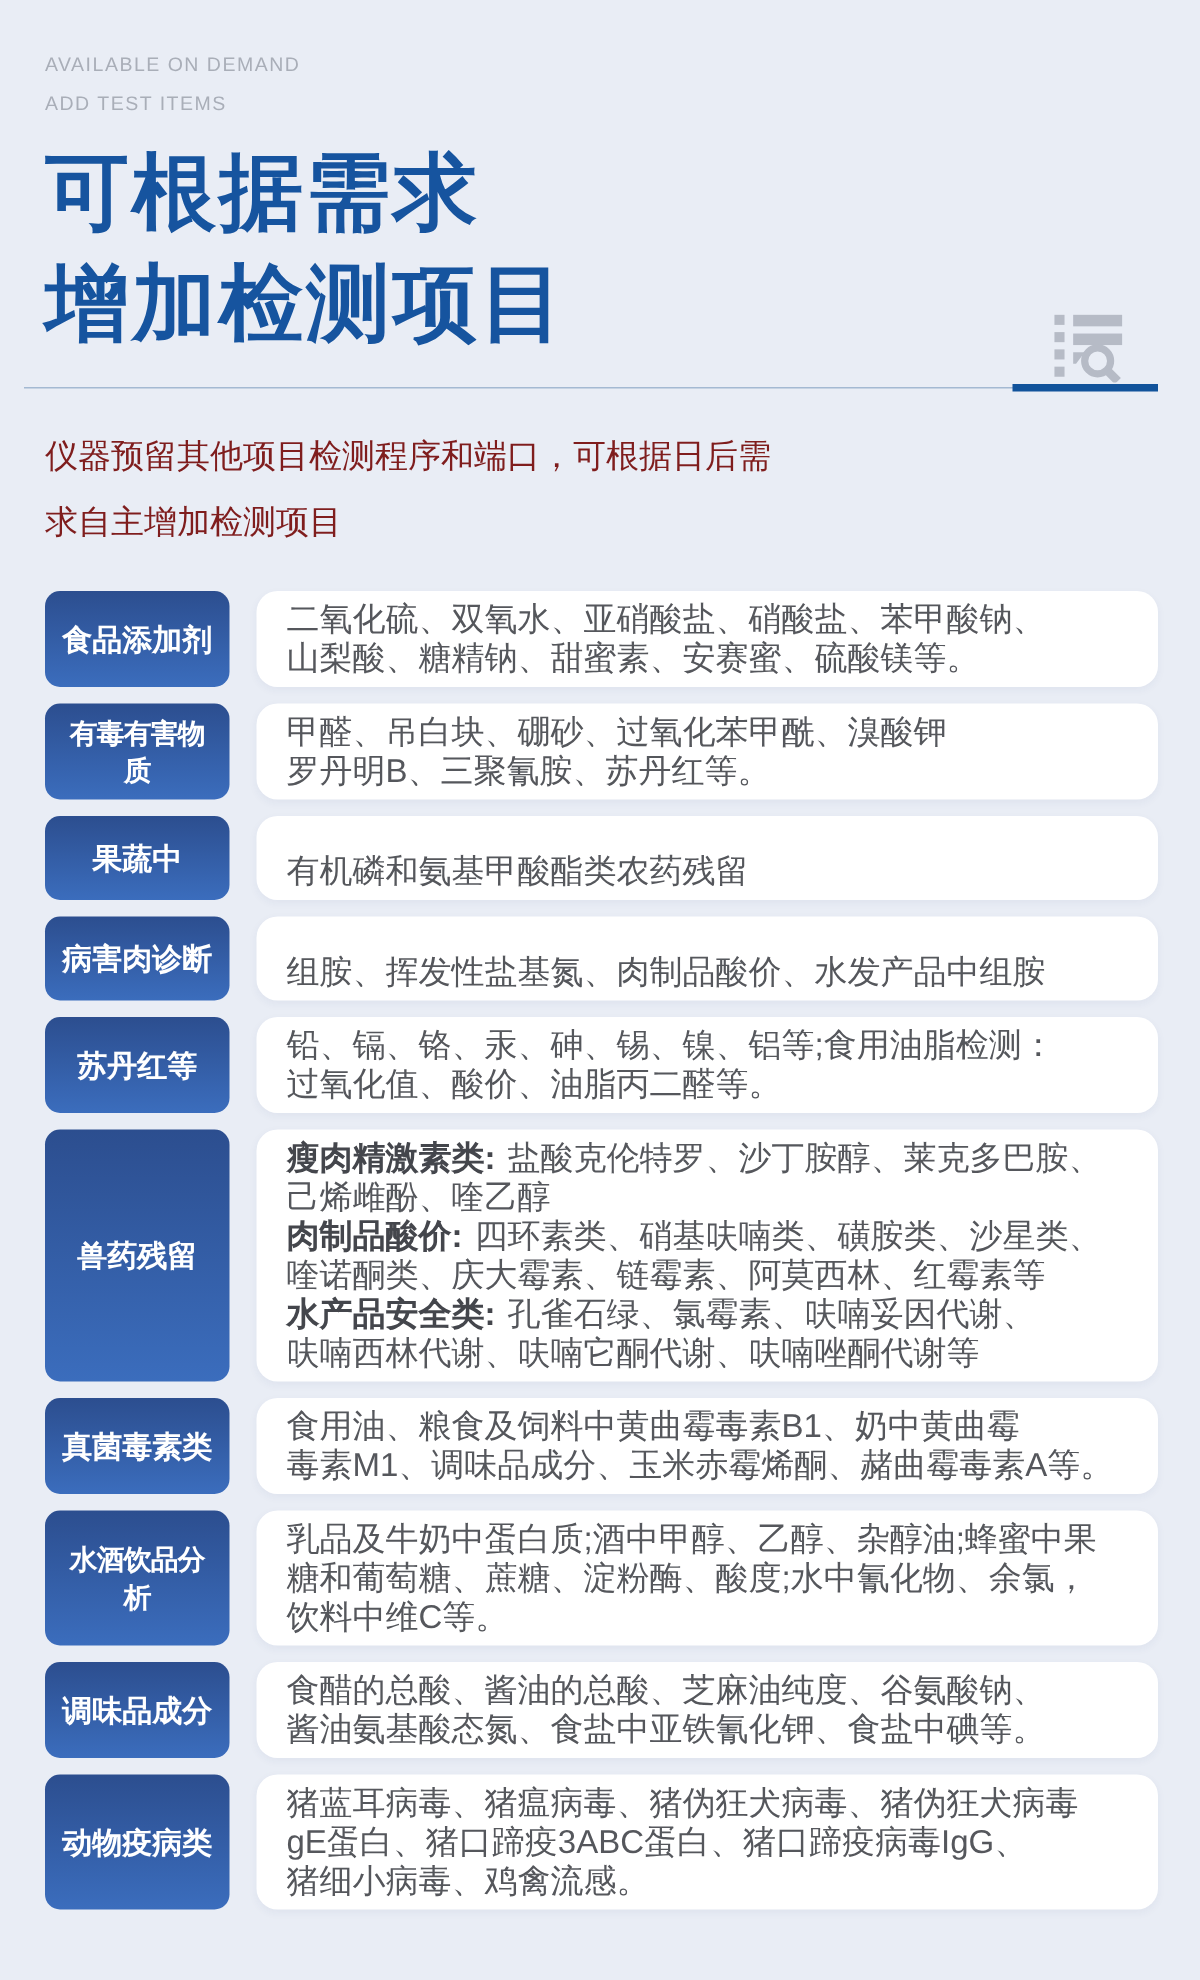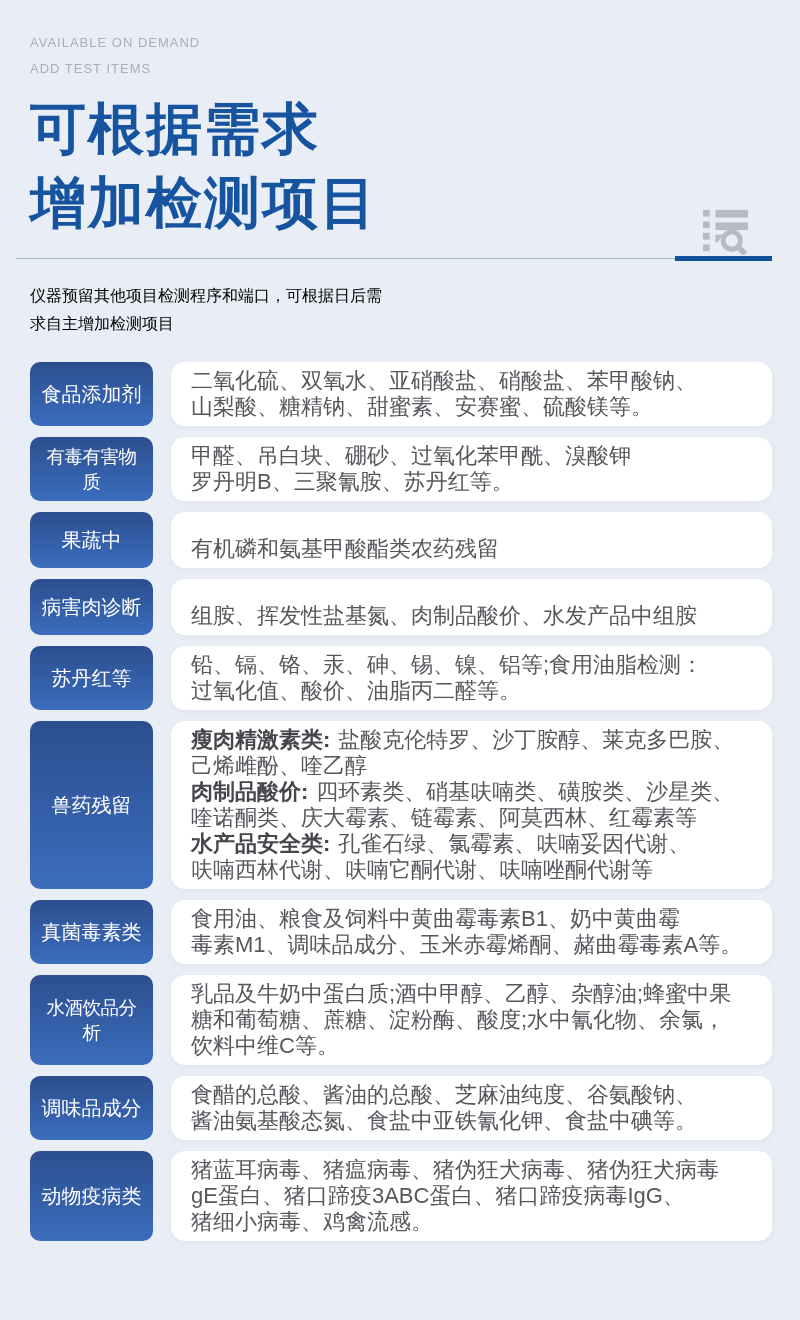--- a/index.html
+++ b/index.html
@@ -30,35 +30,35 @@
     position:relative;margin:16px 28px 0 16px;height:6px;
   }
   .divider .thin-line{
     position:absolute;left:0;right:0;top:2px;height:1px;background:#a4b9d2;
   }
   .divider .accent-bar{
     position:absolute;right:0;top:0;width:97px;height:5px;background:#11539b;
   }
   .subtitle{
     margin:20px 0 0 30px;
-    font-size:16px;line-height:28px;color:#000000;
+    font-size:22px;line-height:44px;color:#7f1d1d;
     white-space:pre-line;
   }
   
   .rows{
     margin:24px 28px 0 30px;
     display:flex;flex-direction:column;gap:11px;
   }
   .row{display:flex;gap:18px;align-items:stretch;}
   .row-label{
     flex:0 0 123px;width:123px;
     background:linear-gradient(180deg,#2c4e8f 0%,#3b6dbd 100%);
     border-radius:10px;
     display:flex;align-items:center;justify-content:center;
-    color:#ffffff;font-weight:400;font-size:20px;
+    color:#ffffff;font-weight:700;font-size:20px;
     text-align:center;padding:0 11px;box-sizing:border-box;
   }
   .row-label span.small{font-size:18.5px;letter-spacing:-0.5px;}
   .row-content{
     flex:1;background:#ffffff;border-radius:14px;
     padding:6px 14px 6px 20px;box-sizing:border-box;
     min-height:56px;
     display:flex;flex-direction:column;justify-content:flex-end;
     box-shadow:0 2px 6px rgba(30,60,120,0.05);
   }

